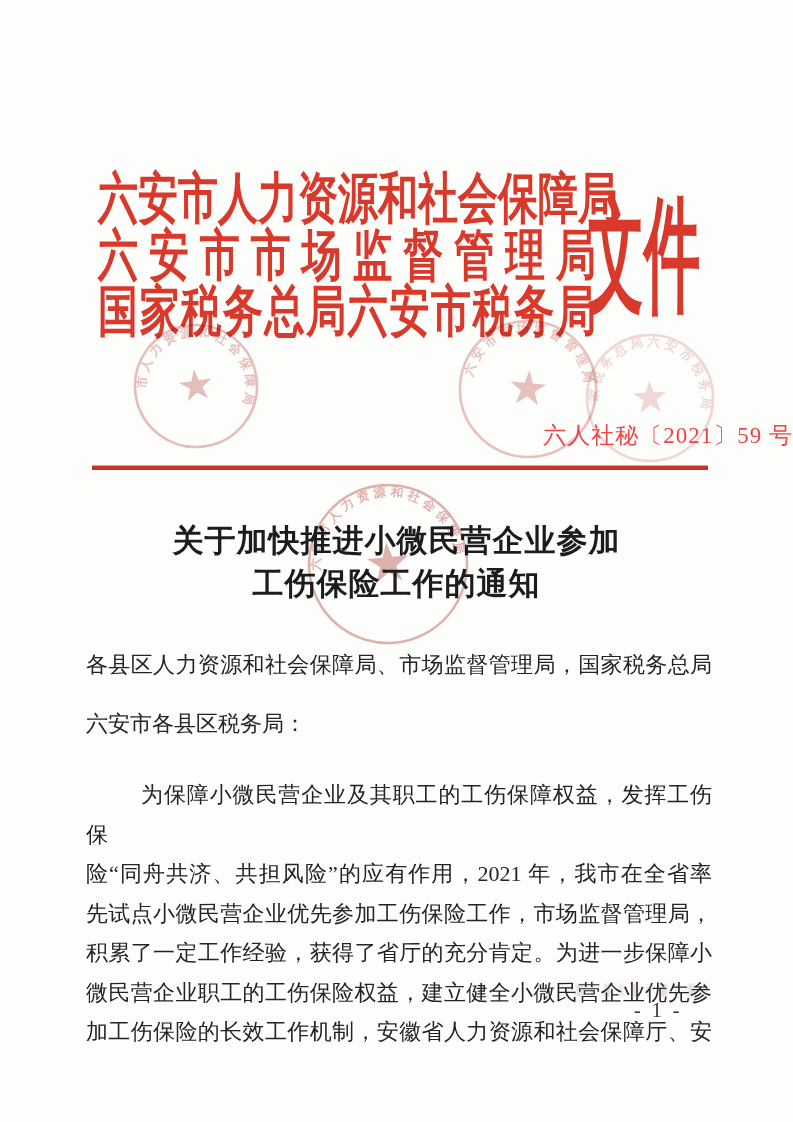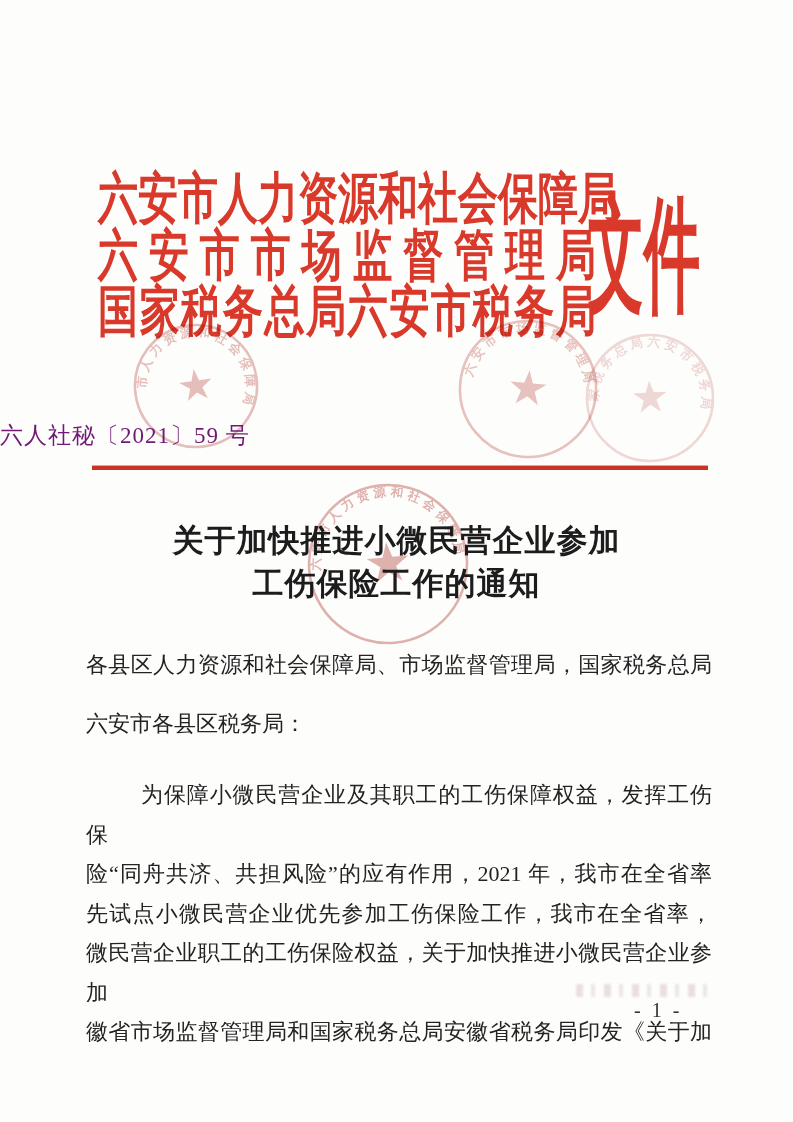--- a/index.html
+++ b/index.html
@@ -25,21 +25,21 @@
   .doc-type {
     position: absolute; left: 588px; top: 192px;
     font-size: 56px; line-height: 56px; font-weight: bold; color: #d8392a;
     transform: scaleY(2.25); transform-origin: 0 0;
     white-space: nowrap;
   }
 
   
   .doc-number {
     position: absolute; top: 420px; left: 0; width: 100%;
-    text-align: left; font-size: 23px; color: #701a75; letter-spacing: 1px;
+    text-align: right; font-size: 23px; color: #ef4444; letter-spacing: 1px;
   }
   .red-line {
     position: absolute; top: 466px; left: 92px; width: 616px; height: 4px;
     background: #cc3222;
     box-shadow: 0 -1px 0 rgba(204,50,34,.45);
   }
 
   
   .title {
     position: absolute; top: 519px; left: 0; width: 100%; margin: 0;
@@ -170,22 +170,23 @@
   <h1 class="title">
     <span class="title-line">关于加快推进小微民营企业参加</span>
     <span class="title-line">工伤保险工作的通知</span>
   </h1>
 
   <main class="body-block" id="body-block">
       <div class="body-line">各县区人力资源和社会保障局、市场监督管理局，国家税务总局</div>
       <div class="body-line noj">六安市各县区税务局：</div>
       <div class="body-line indent">为保障小微民营企业及其职工的工伤保障权益，发挥工伤保</div>
       <div class="body-line">险“同舟共济、共担风险”的应有作用，2021 年，我市在全省率</div>
-      <div class="body-line">先试点小微民营企业优先参加工伤保险工作，我市在全省率，</div>
-      <div class="body-line">微民营企业职工的工伤保险权益，关于加快推进小微民营企业参加</div>
-      <div class="body-line">徽省市场监督管理局和国家税务总局安徽省税务局印发《关于加</div>
+      <div class="body-line">先试点小微民营企业优先参加工伤保险工作，市场监督管理局，</div>
+      <div class="body-line">积累了一定工作经验，获得了省厅的充分肯定。为进一步保障小</div>
+      <div class="body-line">微民营企业职工的工伤保险权益，建立健全小微民营企业优先参</div>
+      <div class="body-line">加工伤保险的长效工作机制，安徽省人力资源和社会保障厅、安</div>
     </main>
 
   <div class="bleed-marks"></div>
 
   <div class="page-number">- 1 -</div>
 
 </div>
 
 </body></html>

